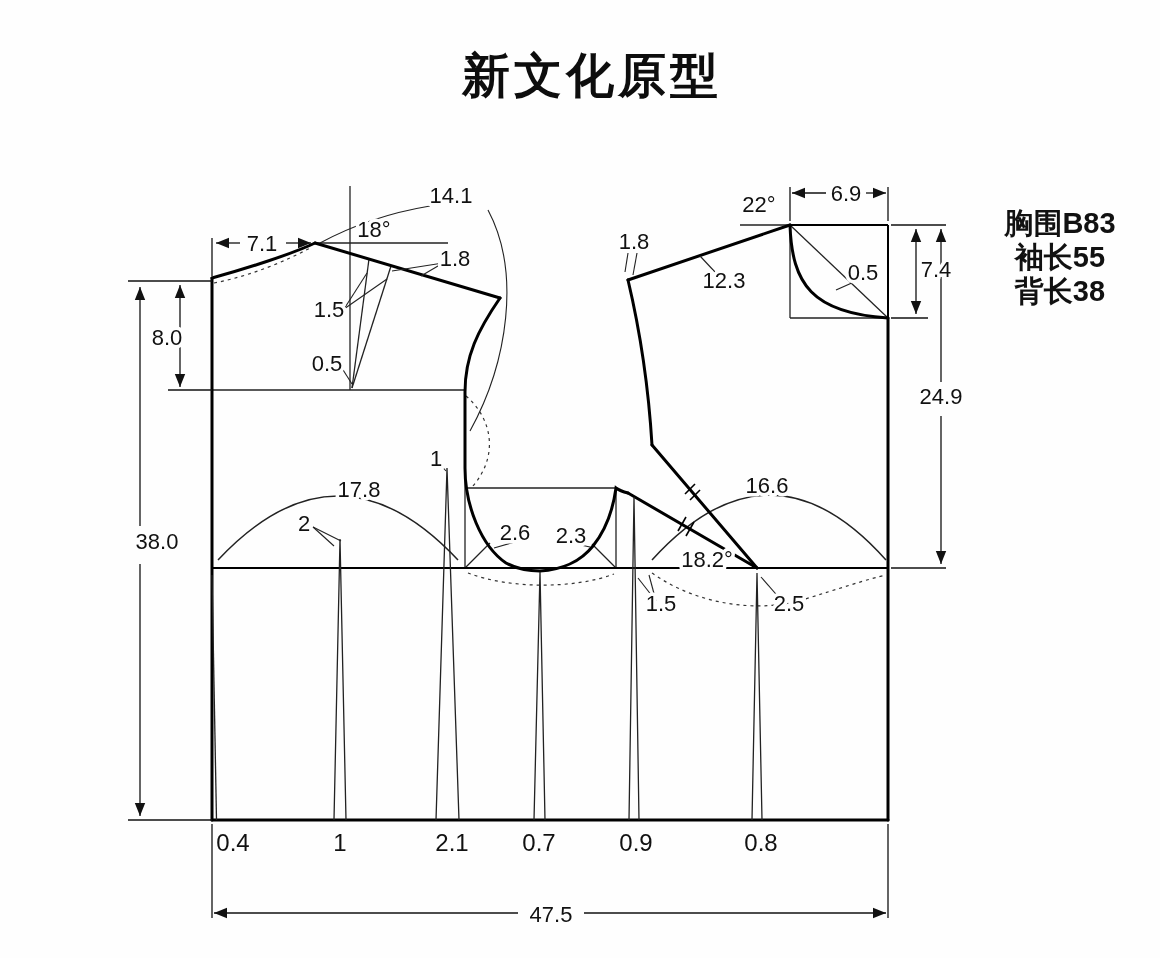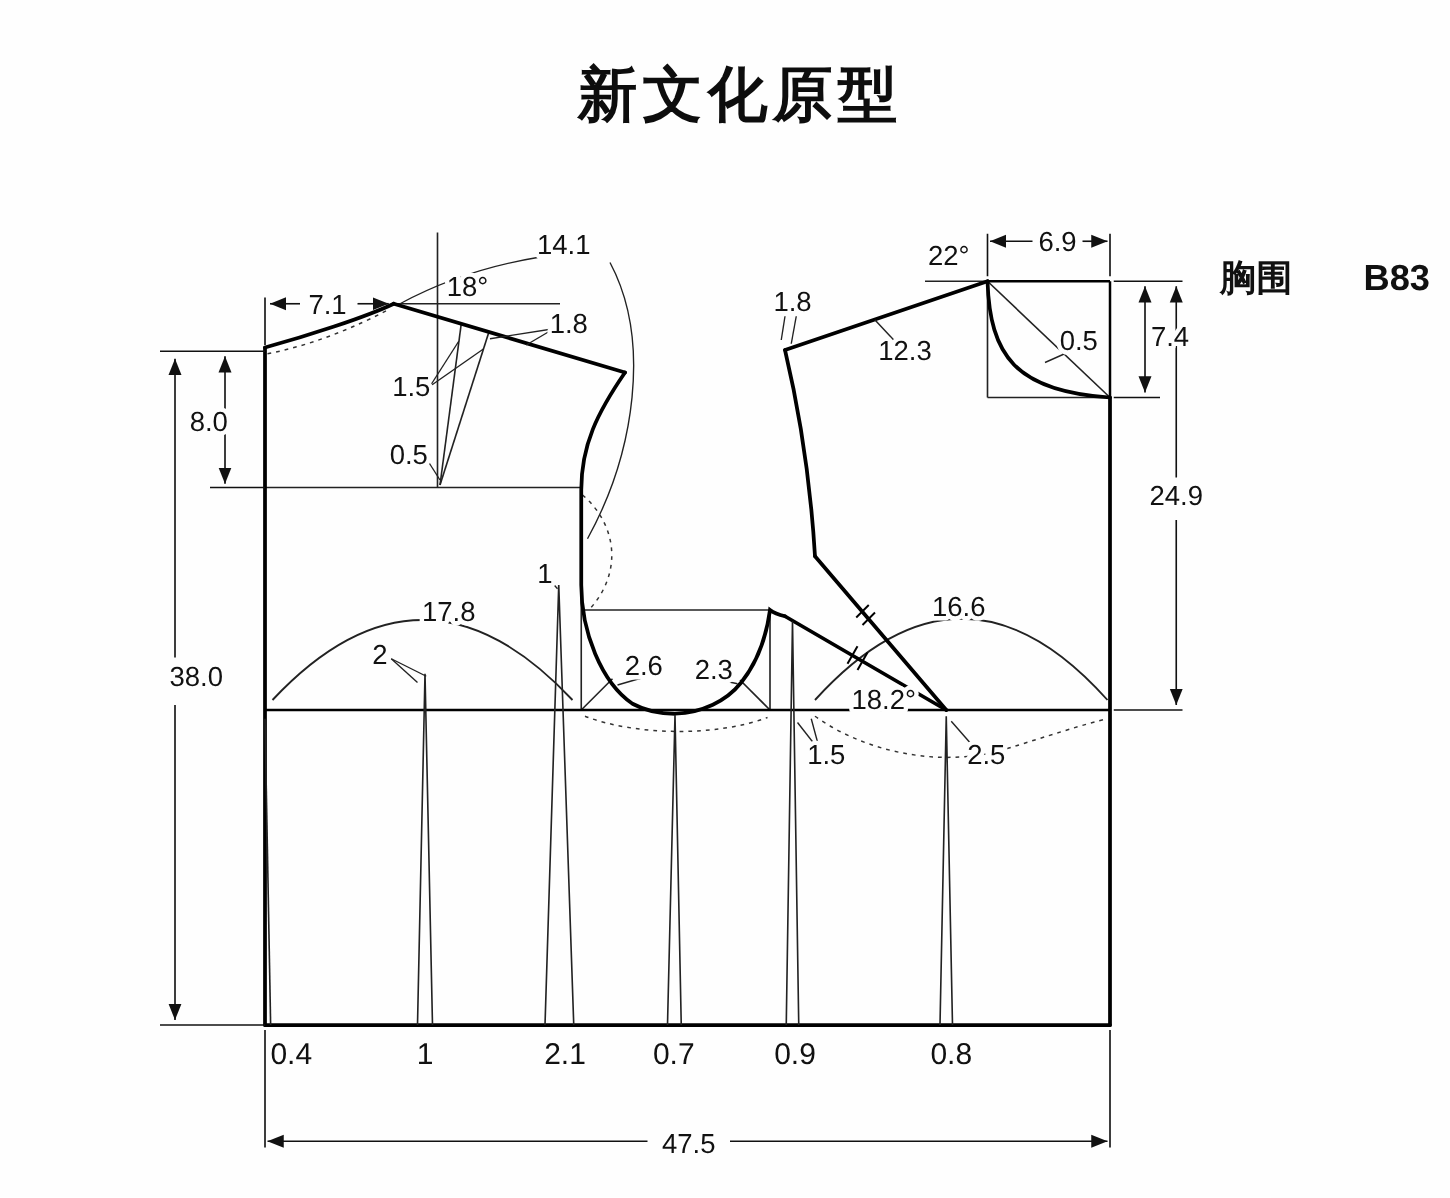--- a/index.html
+++ b/index.html
@@ -1,21 +1,21 @@
 <!DOCTYPE html>
 <html><head>
 <meta charset="utf-8">
 <style>
   html,body{margin:0;padding:0;background:#ffffff;}
   .canvas{position:relative;width:1160px;height:958px;background:#fefefe;overflow:hidden;
           font-family:"Liberation Sans", sans-serif;color:#111;padding-left:24px;}
   .page-title{position:absolute;top:44px;left:0;width:100%;text-align:center;margin:0;
           font-size:48px;font-weight:600;letter-spacing:4px;color:#0d0d0d;}
   .legend{position:absolute;left:976px;top:206px;width:168px;font-size:29px;font-weight:700;}
-  .legend-row{display:flex;justify-content:space-between;line-height:34px;white-space:nowrap;}
+  .legend-row{display:flex;justify-content:center;line-height:34px;white-space:nowrap;}
   svg{position:absolute;left:0;top:0;}
   .lbl{font-family:"Liberation Sans", sans-serif;font-size:22px;fill:#111;
        paint-order:stroke;stroke:#fefefe;stroke-width:7px;stroke-linejoin:round;
        text-anchor:middle;}
   .lbl-big{font-size:24px;}
   .outline{stroke:#000;stroke-width:3;fill:none;stroke-linecap:round;}
   .medium{stroke:#000;stroke-width:2;fill:none;}
   .thin{stroke:#222;stroke-width:1.3;fill:none;}
   .leader{stroke:#222;stroke-width:1.1;fill:none;}
   .arc{stroke:#222;stroke-width:1.5;fill:none;}
@@ -28,20 +28,28 @@
 <body>
 
 <div class="canvas">
 
   <h1 class="page-title">新文化原型</h1>
 
   <div class="legend">
     <div class="legend-row">
       <span>胸围</span>
       <span>B83</span>
+    </div>
+    <div class="legend-row">
+      <span>袖长</span>
+      <span>55</span>
+    </div>
+    <div class="legend-row">
+      <span>背长</span>
+      <span>38</span>
     </div>
   </div>
 
   <svg width="1160" height="958" viewBox="0 0 1160 958">
     <defs>
       <marker id="arr" viewBox="0 0 10 10" refX="10" refY="5" markerWidth="10" markerHeight="10" orient="auto-start-reverse">
         <path d="M0,1 L10,5 L0,9 z" fill="#111"></path>
       </marker>
     </defs>
 

